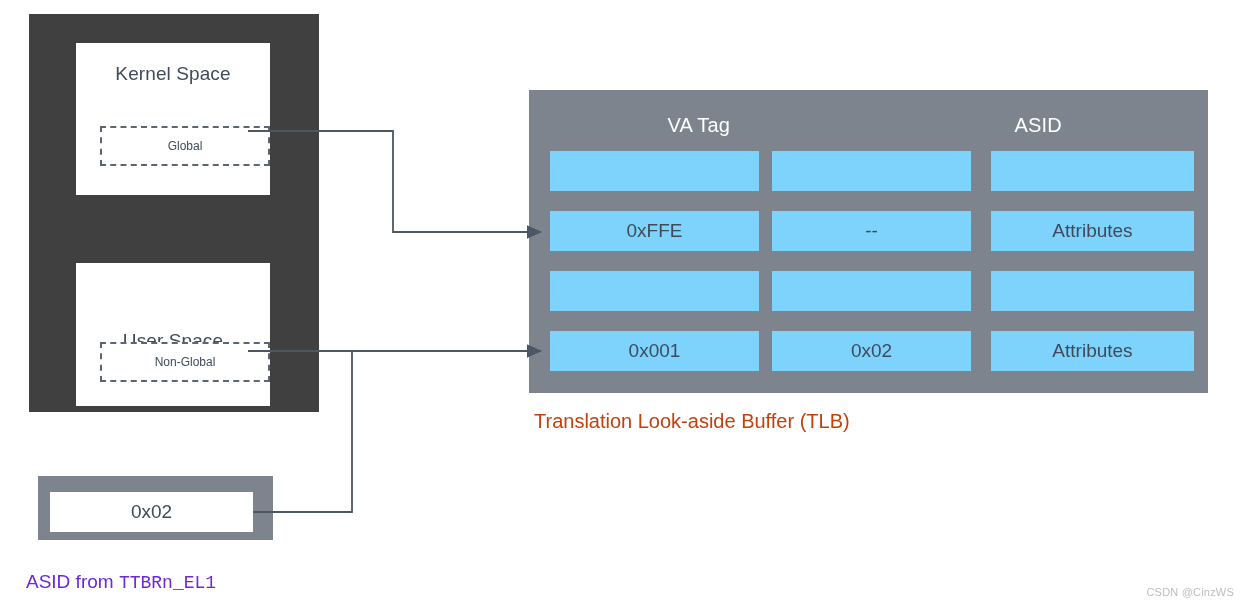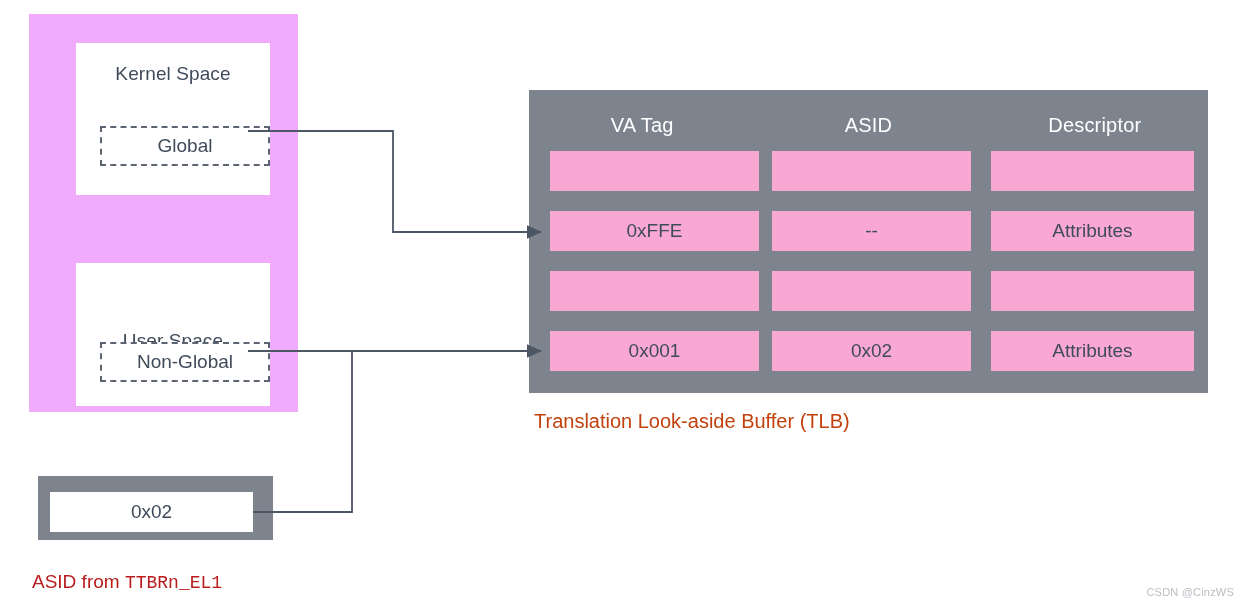--- a/index.html
+++ b/index.html
@@ -20,23 +20,23 @@
     left: 0; top: 0;
     width: 1240px;
     height: 603px;
   }
 
   
   .mem-block {
     position: absolute;
     left: 29px;
     top: 14px;
-    width: 269px;
+    width: 290px;
     height: 398px;
-    background: #f0abfc;
+    background: #404040;
     box-sizing: border-box;
   }
   .space-box {
     position: absolute;
     left: 47px;
     width: 194px;
     background: #ffffff;
     box-sizing: border-box;
   }
   .space-box.kernel { top: 29px;  height: 152px; }
@@ -57,21 +57,21 @@
   .dashed-box {
     position: absolute;
     left: 24px;
     width: 170px;
     height: 40px;
     border: 2px dashed #5c6672;
     box-sizing: border-box;
     display: flex;
     align-items: center;
     justify-content: center;
-    font-size: 19px;
+    font-size: 12px;
     color: #3f4b5b;
     background: #ffffff;
   }
   .space-box.kernel .dashed-box { top: 83px; }
   .space-box.user   .dashed-box { top: 79px; }
 
   
   .asid-block {
     position: absolute;
     left: 38px;
@@ -89,24 +89,24 @@
     height: 40px;
     background: #ffffff;
     display: flex;
     align-items: center;
     justify-content: center;
     font-size: 19px;
     color: #3f4b5b;
   }
   .asid-caption {
     position: absolute;
-    left: 32px;
+    left: 26px;
     top: 571px;
     font-size: 19px;
-    color: #b91c1c;
+    color: #6d28d9;
     white-space: nowrap;
   }
   .asid-caption .mono {
     font-family: "Liberation Mono", monospace;
     font-size: 18px;
   }
 
   
   .tlb-block {
     position: absolute;
@@ -141,21 +141,21 @@
     width: 100%;
     height: 40px;
     display: flex;
   }
   .tlb-row.r0 { top: 61px; }
   .tlb-row.r1 { top: 121px; }
   .tlb-row.r2 { top: 181px; }
   .tlb-row.r3 { top: 241px; }
 
   .tlb-cell {
-    background: #f9a8d4;
+    background: #7dd3fc;
     height: 40px;
     display: flex;
     align-items: center;
     justify-content: center;
     font-size: 19px;
     color: #3f4b5b;
     box-sizing: border-box;
   }
   .tlb-cell.c0 { position: absolute; left: 21px;  width: 209px; }
   .tlb-cell.c1 { position: absolute; left: 243px; width: 199px; }
@@ -218,21 +218,20 @@
   </div>
   <div class="asid-caption">
     <span>ASID from </span><span class="mono">TTBRn_EL1</span>
   </div>
 
   <div class="tlb-block">
 
     <div class="tlb-head">
       <div class="th">VA Tag</div>
       <div class="th">ASID</div>
-      <div class="th">Descriptor</div>
     </div>
 
     <div class="tlb-row r0">
       <div class="tlb-cell c0"></div>
       <div class="tlb-cell c1"></div>
       <div class="tlb-cell c2"></div>
     </div>
 
     <div class="tlb-row r1">
       <div class="tlb-cell c0">0xFFE</div>

